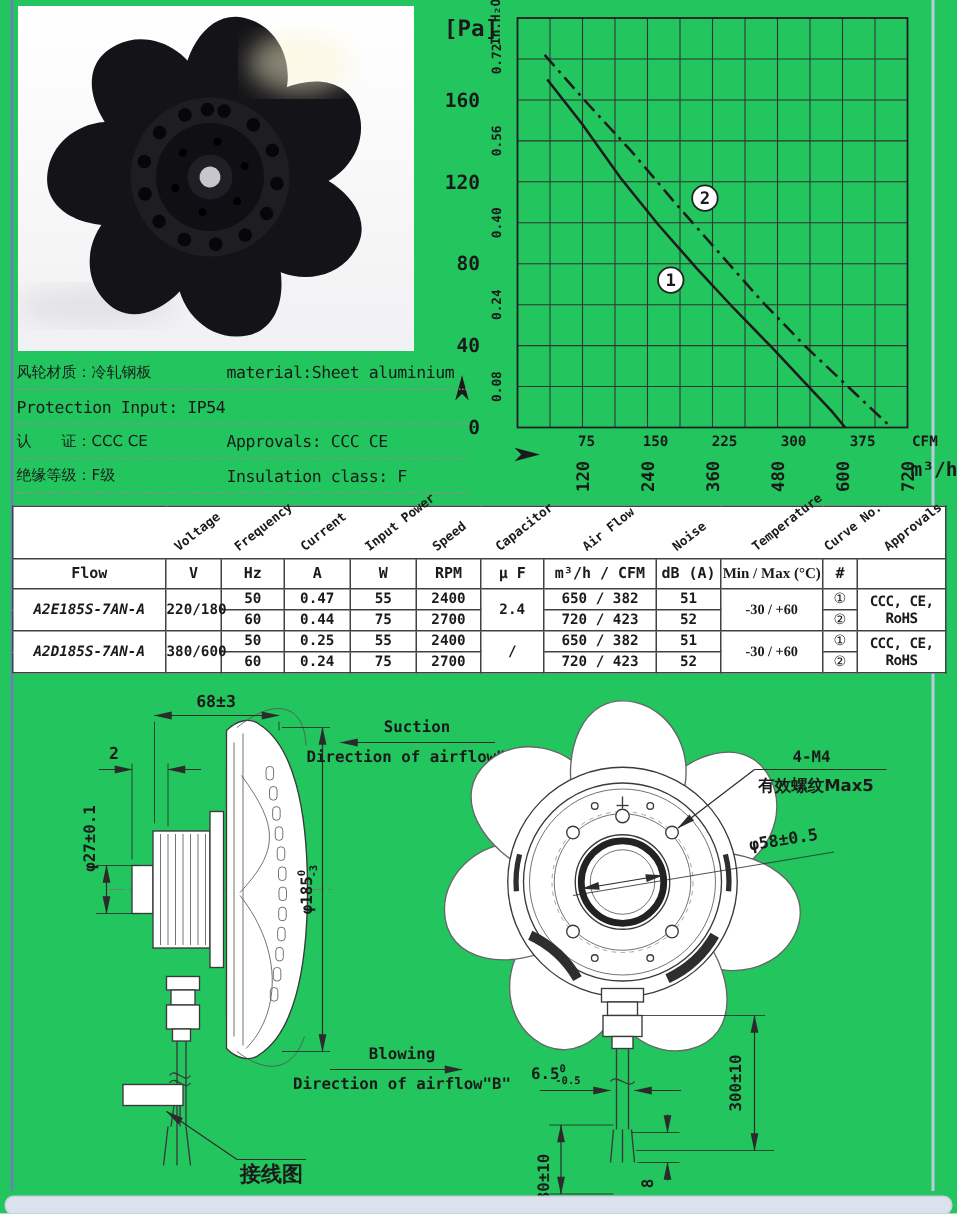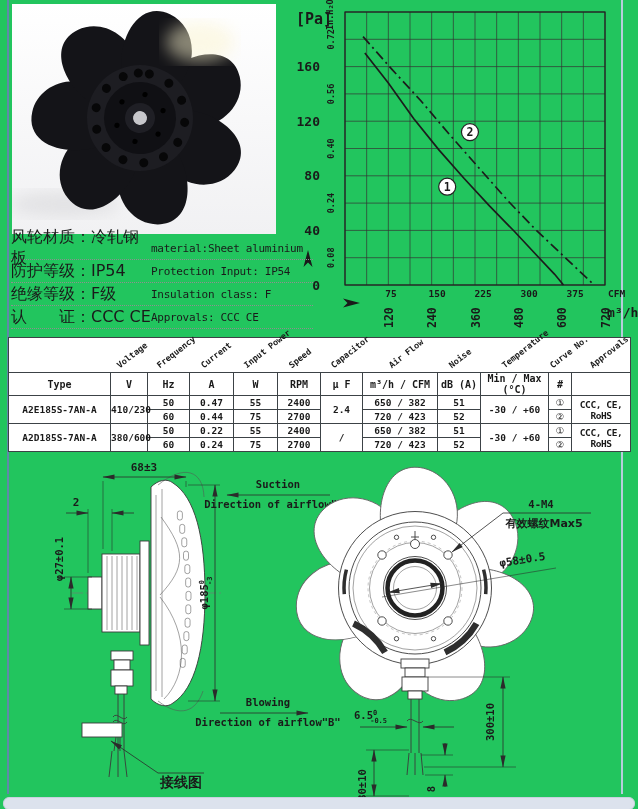--- a/index.html
+++ b/index.html
@@ -7,35 +7,35 @@
         font-family:"DejaVu Sans Mono","Liberation Mono",monospace;color:#1a1a1a;}
   .vline{position:absolute;top:0;height:794px;z-index:0;}
   #vline-left{left:7px;width:2px;background:#6089a9;}
   #vline-right{left:621px;width:2px;background:#b7cddb;}
   #bottom-bar{position:absolute;left:3px;right:3px;top:797px;height:11px;background:#dce2ed;
               border:1px solid #c9d1de;border-radius:6px;z-index:5;}
   .abs{position:absolute;}
   
   #specs{left:11px;top:237px;width:302px;z-index:2;}
   .spec-row{height:22px;border-bottom:1px dotted #8f8f8f;display:flex;align-items:center;}
-  .spec-zh{width:140px;font-family:"DejaVu Sans","Liberation Sans",sans-serif;font-size:16px;}
+  .spec-zh{width:140px;font-family:"DejaVu Sans","Liberation Sans",sans-serif;font-size:10px;}
   .spec-en{font-size:11px;letter-spacing:-0.3px;}
   
   #spec-table-wrap{left:8px;top:337px;width:622px;z-index:2;background:#fff;}
   table{border-collapse:collapse;table-layout:fixed;width:622px;}
   td{border:1px solid #3c4246;text-align:center;vertical-align:middle;
      font-size:10px;font-weight:700;padding:0;overflow:visible;}
   tr.units td{height:19px;font-size:10px;}
   tr.sub td{height:13px;font-size:9.5px;}
   td.diag-band{height:34px;border-bottom:1px solid #3c4246;position:relative;overflow:visible;}
   .diag{position:absolute;bottom:2px;white-space:nowrap;font-size:8.5px;font-weight:700;
         transform:rotate(-38deg);transform-origin:left bottom;}
-  td.type-cell{font-size:9.5px;}
+  td.type-cell{font-size:9.5px;font-style:italic;}
   td.appr{font-size:7.5px;letter-spacing:-0.4px;}
-  td.temp{font-size:9px;}
+  td.temp{font-size:9px;font-family:Liberation Serif, serif;}
   td.curve{font-family:"DejaVu Sans",sans-serif;font-size:10px;font-weight:400;}
   
   svg{display:block;}
   svg text{font-family:"DejaVu Sans Mono","Liberation Mono",monospace;fill:#1a1a1a;}
   .cad{stroke:#3a3a3a;fill:none;stroke-width:0.9;}
   .cadF{stroke:#3a3a3a;fill:#ffffff;stroke-width:0.9;}
   .thin{stroke:#555;fill:none;stroke-width:0.55;}
   .dim{stroke:#2b2b2b;fill:none;stroke-width:0.8;}
   .ext{stroke:#2b2b2b;fill:none;stroke-width:0.55;}
   .cl{stroke:#777;stroke-width:0.6;stroke-dasharray:11,3,2,3;fill:none;}
@@ -184,30 +184,29 @@
       <text class="unitBig" x="327" y="317">m³/h</text>
     </svg>
   </div>
 
   <div id="specs" class="abs">
     <div class="spec-row">
       <span class="spec-zh">风轮材质：冷轧钢板</span>
       <span class="spec-en">material:Sheet aluminium</span>
     </div>
     <div class="spec-row">
-      <span class="spec-zh">防护等级：IP54</span>
       <span class="spec-en">Protection Input: IP54</span>
+    </div>
+    <div class="spec-row">
+      <span class="spec-zh">认　　证：CCC CE</span>
+      <span class="spec-en">Approvals: CCC  CE</span>
     </div>
     <div class="spec-row">
       <span class="spec-zh">绝缘等级：F级</span>
       <span class="spec-en">Insulation class: F</span>
-    </div>
-    <div class="spec-row">
-      <span class="spec-zh">认　　证：CCC CE</span>
-      <span class="spec-en">Approvals: CCC  CE</span>
     </div>
   </div>
 
   <div id="spec-table-wrap" class="abs">
     <table>
       <colgroup>
         <col style="width:102px">
           <col style="width:37px">
           <col style="width:42px">
           <col style="width:44px">
@@ -230,36 +229,36 @@
           <span class="diag" style="left:284px">Speed</span>
           <span class="diag" style="left:326px">Capacitor</span>
           <span class="diag" style="left:384px">Air Flow</span>
           <span class="diag" style="left:444px">Noise</span>
           <span class="diag" style="left:497px">Temperature</span>
           <span class="diag" style="left:545px">Curve No.</span>
           <span class="diag" style="left:585px">Approvals</span>
         </td>
       </tr>
       <tr class="units">
-        <td>Type</td>
+        <td>Flow</td>
         <td>V</td>
         <td>Hz</td>
         <td>A</td>
         <td>W</td>
         <td>RPM</td>
         <td>μ F</td>
         <td>m³/h / CFM</td>
         <td>dB (A)</td>
         <td class="temp">Min / Max (°C)</td>
         <td>#</td>
         <td></td>
       </tr>
       <tr class="sub">
         <td class="type-cell" rowspan="2">A2E185S-7AN-A</td>
-        <td rowspan="2">410/230</td>
+        <td rowspan="2">220/180</td>
         <td>50</td>
         <td>0.47</td>
         <td>55</td>
         <td>2400</td>
         <td rowspan="2">2.4</td>
         <td>650 / 382</td>
         <td>51</td>
         <td class="temp" rowspan="2">-30 / +60</td>
         <td class="curve">①</td>
         <td class="appr" rowspan="2">CCC, CE, RoHS</td>
@@ -270,21 +269,21 @@
         <td>75</td>
         <td>2700</td>
         <td>720 / 423</td>
         <td>52</td>
         <td class="curve">②</td>
       </tr>
       <tr class="sub">
         <td class="type-cell" rowspan="2">A2D185S-7AN-A</td>
         <td rowspan="2">380/600</td>
         <td>50</td>
-        <td>0.22</td>
+        <td>0.25</td>
         <td>55</td>
         <td>2400</td>
         <td rowspan="2">/</td>
         <td>650 / 382</td>
         <td>51</td>
         <td class="temp" rowspan="2">-30 / +60</td>
         <td class="curve">①</td>
         <td class="appr" rowspan="2">CCC, CE, RoHS</td>
       </tr>
       <tr class="sub">

